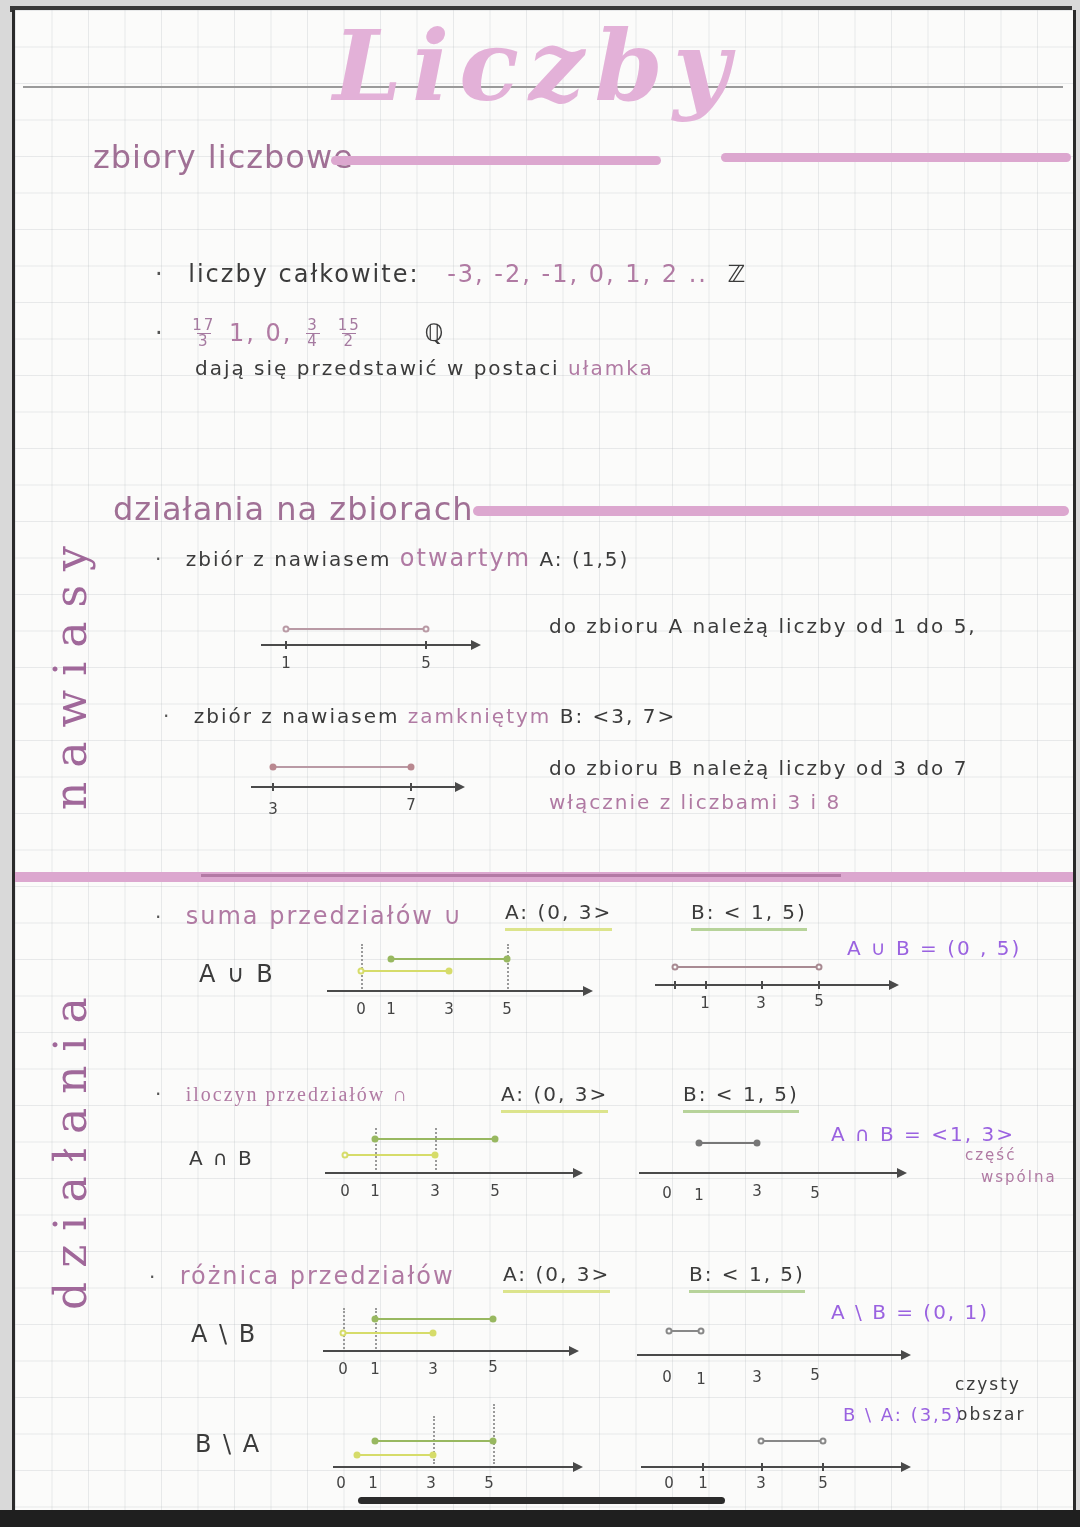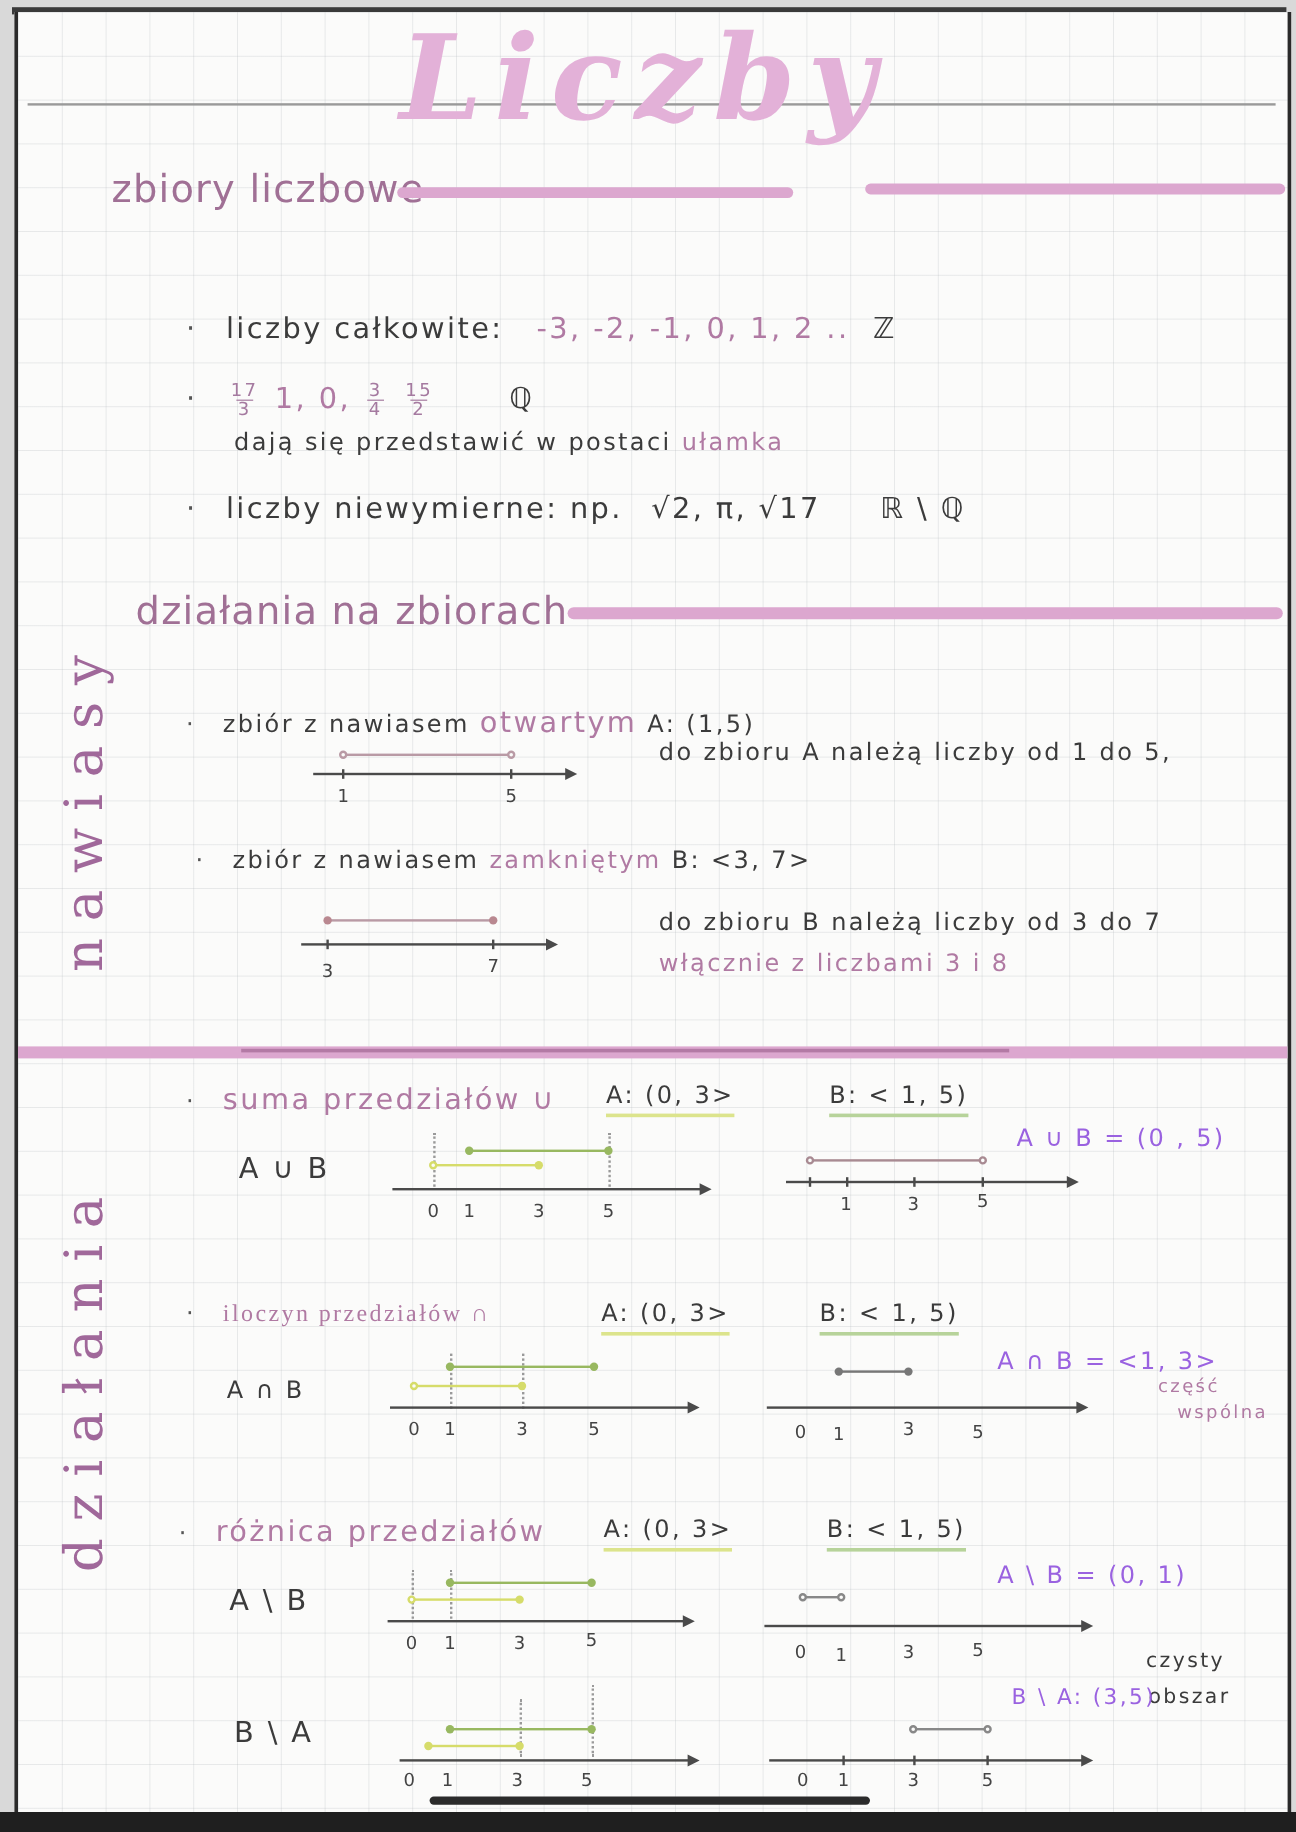--- a/index.html
+++ b/index.html
@@ -102,32 +102,27 @@
         <span class="bar"></span>
         <span>2</span>
       </span>
     <span style="margin-left:50px;">ℚ</span>
   </div>
   <div class="abs hand small" style="left:180px;top:346px;">
     <span>dają się przedstawić w postaci</span>
     <span class="pink">ułamka</span>
   </div>
 
-  <div class="abs hand item bullet" style="left:140px;top:400px;">
-    <span>liczby niewymierne: np.</span>
-    <span style="margin-left:14px;">√2, π, √17</span>
-    <span style="margin-left:40px;">ℝ \ ℚ</span>
-  </div>
 
   <div class="abs section-head" style="left:98px;top:480px;">działania na zbiorach</div>
   <div class="pinkbar" style="left:458px;top:496px;width:596px;height:10px;"></div>
 
   <div class="vertical" style="left:30px;top:800px;">nawiasy</div>
 
-  <div class="abs hand small bullet" style="left:140px;top:578px;">
+  <div class="abs hand small bullet" style="left:140px;top:534px;">
     <span>zbiór z nawiasem</span>
     <span class="pink" style="font-size:24px;">otwartym</span>
     <span>A: (1,5)</span>
   </div>
   <div class="nl" style="left:246px;top:612px;">
     <div class="seg" style="left:25px;top:6px;width:140px;background:#b99aa5;"></div>
     <div class="dot open" style="left:25px;top:7px;color:#b99aa5;"></div>
     <div class="dot open" style="left:165px;top:7px;color:#b99aa5;"></div>
     <div class="axis" style="left:0;top:22px;width:212px;"></div>
     <div class="arrow" style="left:210px;top:18px;"></div>

